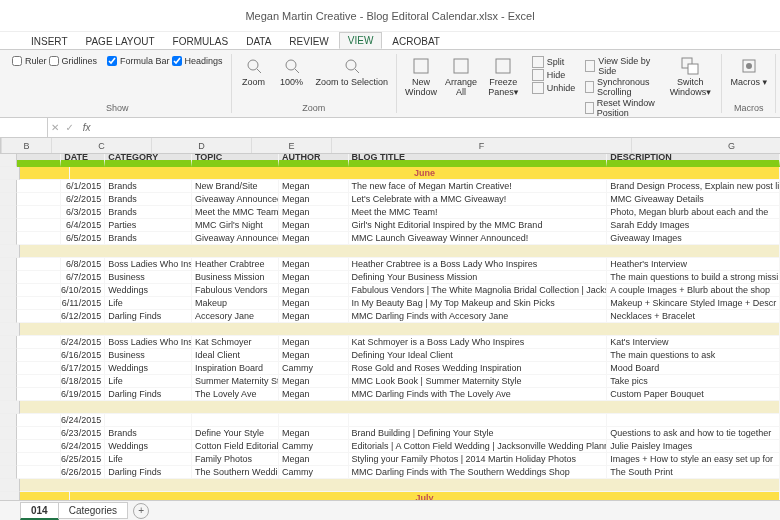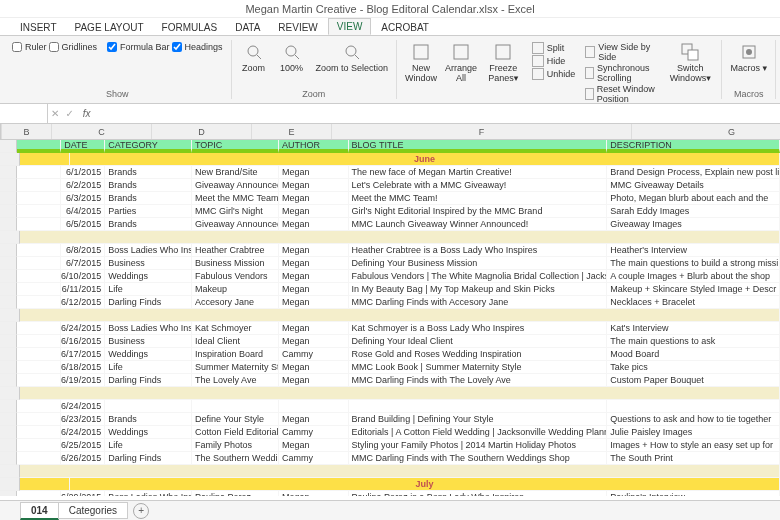--- a/index.html
+++ b/index.html
@@ -1,19 +1,19 @@
 <!DOCTYPE html>
 <html><head>
 <meta charset="utf-8">
 <style>
 *{box-sizing:border-box;margin:0;padding:0;font-family:"Segoe UI",Tahoma,sans-serif}
 body{background:#fff;font-size:10px;color:#333;overflow:hidden;width:780px;height:520px;position:relative}
-.title-bar{height:18px;background:#fff;display:flex;align-items:center;justify-content:center;position:relative;font-size:11px;color:#333;border-bottom:1px solid #eee}
+.title-bar{height:32px;background:#fff;display:flex;align-items:center;justify-content:center;position:relative;font-size:11px;color:#333;border-bottom:1px solid #eee}
 .title-text{color:#555}
-.ribbon-tabs{height:18px;display:flex;align-items:flex-end;padding-left:12px;gap:2px;border-bottom:1px solid #ccc;background:#fff}
+.ribbon-tabs{height:18px;display:flex;align-items:flex-end;padding-left:23px;gap:2px;border-bottom:1px solid #ccc;background:#fff}
 .ribbon-tab{padding:2px 8px;font-size:10px;color:#333;cursor:pointer;text-transform:uppercase}
 .ribbon-tab.active{background:#f5f5f5;border:1px solid #ccc;border-bottom:1px solid #f5f5f5;color:#217346}
 .ribbon{height:68px;background:#f5f5f5;display:flex;border-bottom:1px solid #ccc;padding:4px}
 .ribbon-group{display:flex;flex-direction:column;padding:0 6px;border-right:1px solid #ddd;justify-content:space-between}
 .ribbon-group-label{font-size:9px;color:#666;text-align:center;margin-top:2px}
 .ribbon-btns{display:flex;gap:6px;align-items:flex-start;flex:1}
 .ribbon-big-btn{display:flex;flex-direction:column;align-items:center;gap:2px;padding:2px;font-size:9px;text-align:center;line-height:1.1;cursor:pointer;min-width:32px}
 .ribbon-icon{width:20px;height:20px;display:flex;align-items:center;justify-content:center}
 .ribbon-checks{display:flex;flex-direction:row;gap:2px;font-size:9px;padding:2px}
 .ribbon-check{display:flex;align-items:center;gap:3px}
@@ -24,21 +24,21 @@
 .name-box{width:48px;padding:2px 4px;border-right:1px solid #ccc;height:100%;display:flex;align-items:center}
 .fx-label{padding:0 6px;font-style:italic;color:#666}
 .fx-input{flex:1;border:none;height:100%;padding:2px;font-size:10px}
 .col-headers{height:16px;display:flex;background:#f0f0f0;border-bottom:1px solid #ccc;font-size:9px;color:#555}
 .row-hdr-spacer{width:20px;border-right:1px solid #ccc}
 .col-hdr{border-right:1px solid #ddd;display:flex;align-items:center;justify-content:center;cursor:pointer}
 .grid{height:356px;overflow:auto;position:relative}
 .row{display:flex;height:13px;font-size:9px;white-space:nowrap}
 .row-hdr{width:20px;background:#f0f0f0;border-right:1px solid #ccc;border-bottom:1px solid #eee;display:flex;align-items:center;justify-content:center;font-size:8px;color:#666}
 .cell{border-right:1px solid #f5f5f5;border-bottom:1px solid #f5f5f5;padding:0 3px;display:flex;align-items:center;overflow:hidden}
-.hdr-row .cell{font-weight:normal;background:#86efac;border-bottom:4px solid #84cc16}
+.hdr-row .cell{font-weight:bold;background:#e5e5e5;border-bottom:7px solid #84cc16}
 .month-row .cell{background:#fde047;color:#c05050;font-weight:bold}
 .blank-row .cell{background:#f4eecb}
 .c-a{width:50px} .c-b{width:50px} .c-c{width:100px} .c-d{width:100px} .c-e{width:80px} .c-f{width:300px} .c-g{width:200px}
 .month-center{justify-content:center;flex:1}
 .sheet-tabs{position:absolute;bottom:0;left:0;right:0;height:20px;background:#f5f5f5;border-top:1px solid #ccc;display:flex;align-items:center;padding-left:20px;font-size:10px}
 .sheet-tab{padding:2px 10px;border:1px solid #ccc;background:#fff;margin-right:-1px;cursor:pointer}
 .sheet-tab.active{border-bottom:2px solid #217346;font-weight:bold}
 .sheet-add{width:16px;height:16px;border:1px solid #aaa;border-radius:50%;display:flex;align-items:center;justify-content:center;margin-left:6px;cursor:pointer;font-size:10px;color:#666}
 svg{display:block}
 </style>

